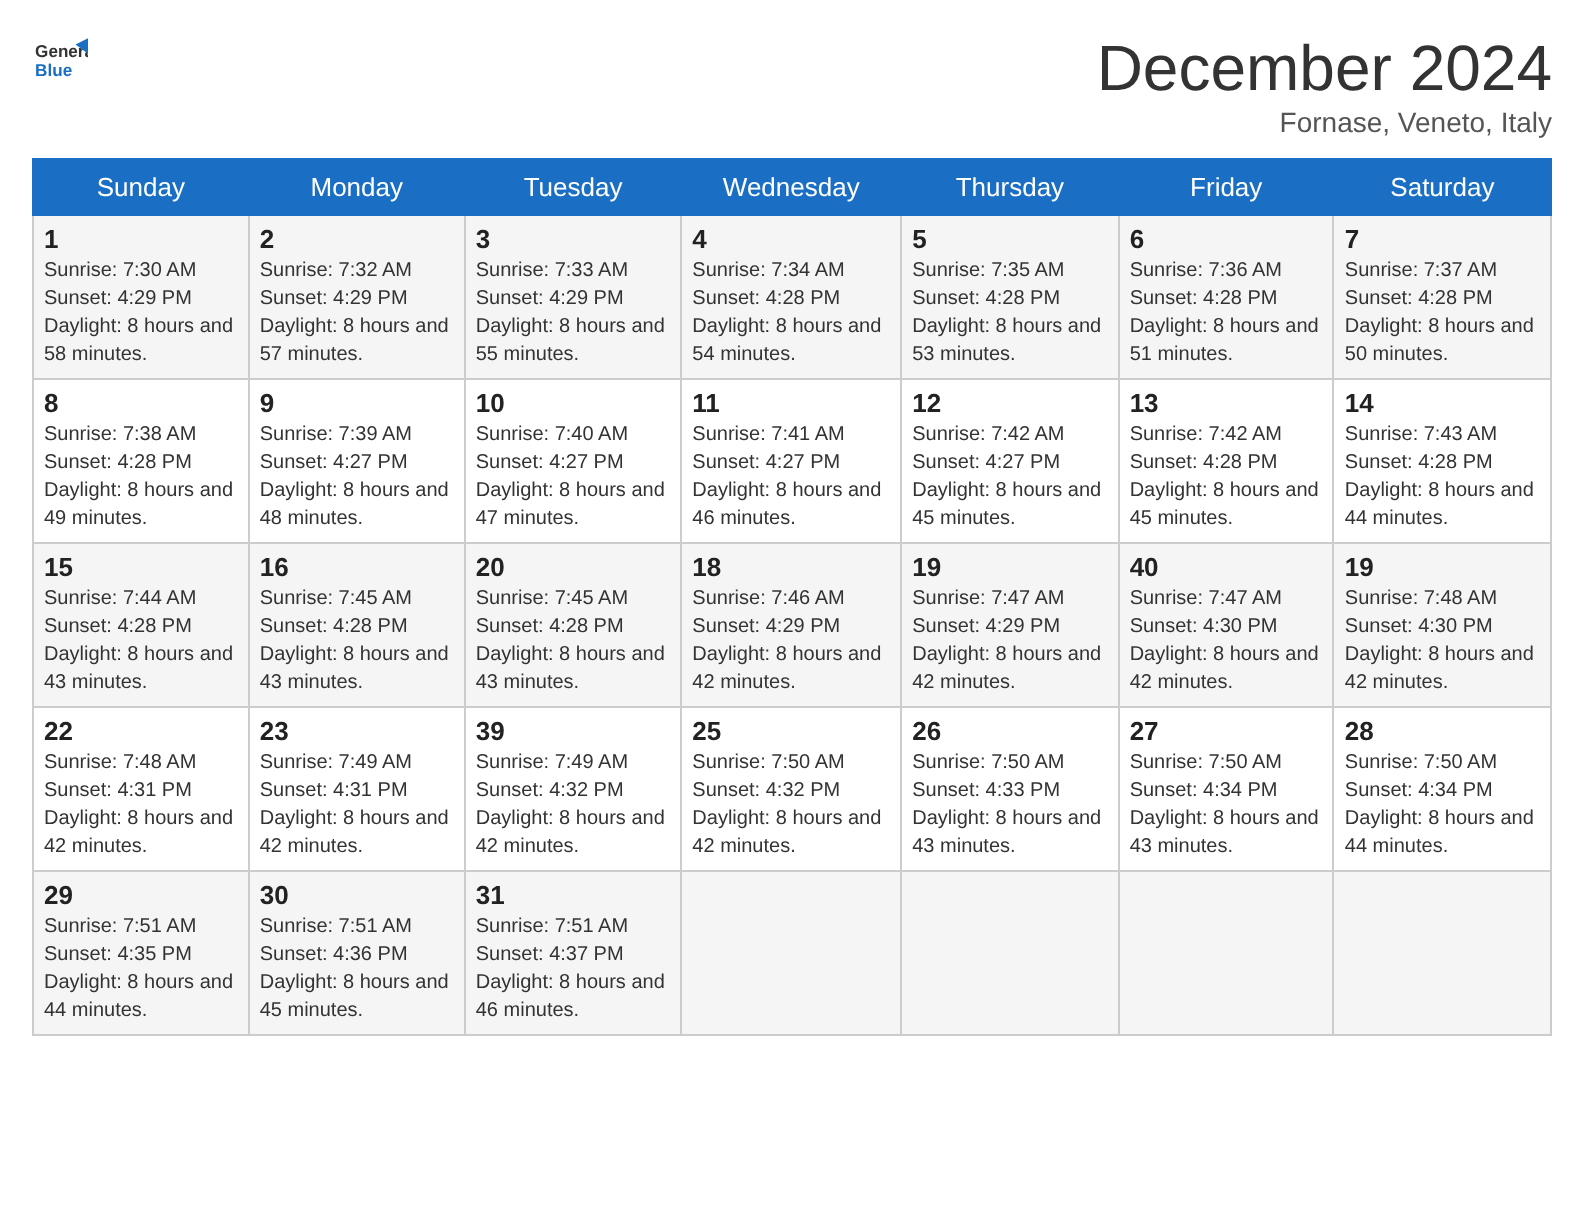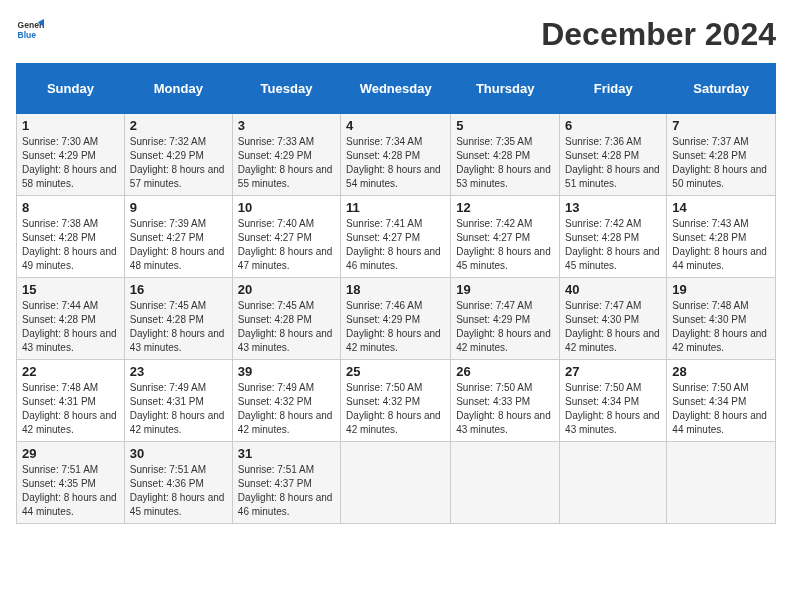--- a/index.html
+++ b/index.html
@@ -21,38 +21,38 @@
       align-items: center;
       gap: 4px;
     }
     .logo-icon {
       width: 28px;
       height: 28px;
     }
     .title-block { text-align: right; }
     .month-title {
       font-size: 32px;
-      font-weight: bold;
+      font-weight: normal;
       color: #333;
     }
     .location {
       font-size: 14px;
       color: #555;
     }
     table {
       width: 100%;
       border-collapse: collapse;
       font-size: 11px;
     }
     thead tr th {
       background: #1a6fc4;
       color: #fff;
-      padding: 17px 4px;
+      padding: 6px 4px;
       font-size: 13px;
-      font-weight: bold;
+      font-weight: normal;
       text-align: center;
       border: 1px solid #1a6fc4;
     }
     tbody tr td {
       border: 1px solid #ccc;
       vertical-align: top;
       padding: 4px 5px;
       width: 113px;
       height: 80px;
       background: #fff;
@@ -87,20 +87,21 @@
   <div class="logo">
     <svg class="logo-icon" viewBox="0 0 36 36">
       <rect x="0" y="0" width="36" height="36" rx="4" fill="#fff"></rect>
       <text x="2" y="16" font-size="11" font-weight="bold" fill="#333" font-family="Arial">General</text>
       <text x="2" y="28" font-size="11" font-weight="bold" fill="#1a6fc4" font-family="Arial">Blue</text>
       <polygon points="28,8 36,4 36,14" fill="#1a6fc4"></polygon>
     </svg>
   </div>
   <div class="title-block">
     <div class="month-title">December 2024</div>
+    <div class="location">Fornase, Veneto, Italy</div>
   </div>
 </div>
 
 <table>
   <thead>
     <tr>
       <th>Sunday</th>
       <th>Monday</th>
       <th>Tuesday</th>
       <th>Wednesday</th>

